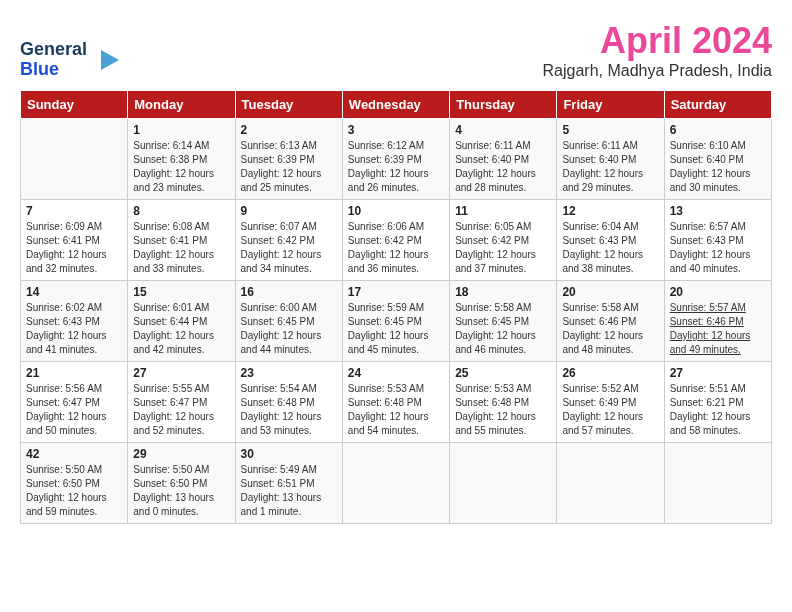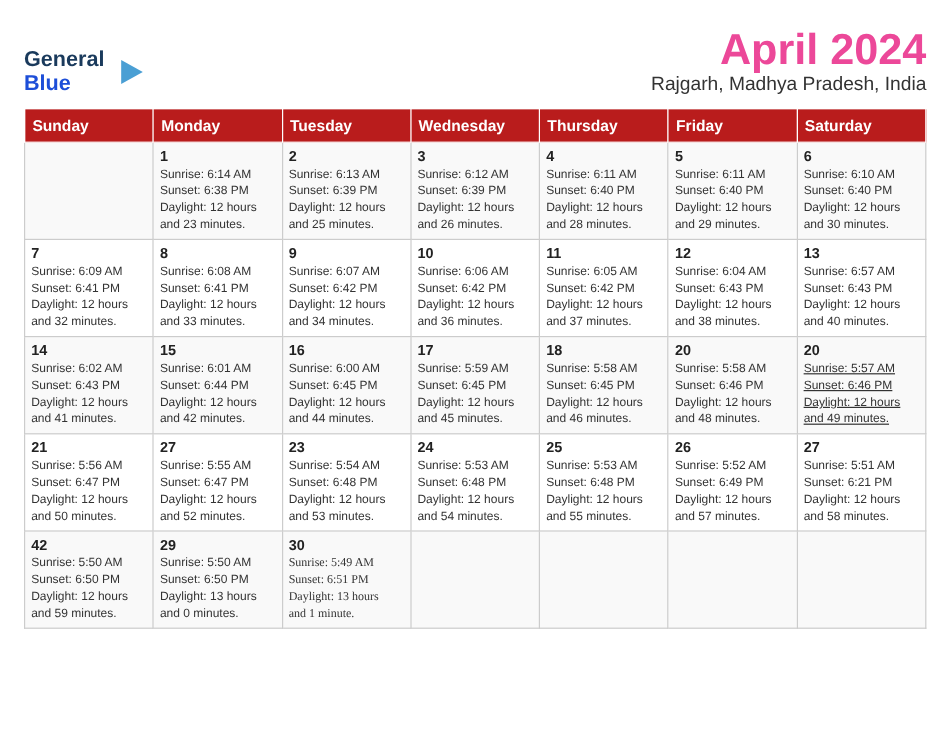--- a/index.html
+++ b/index.html
@@ -330,21 +330,21 @@
         </td>
         <td>
           <span class="day-num">29</span>
           <div class="day-detail" style="white-space: pre-line;">Sunrise: 5:50 AM
 Sunset: 6:50 PM
 Daylight: 13 hours
 and 0 minutes.</div>
         </td>
         <td>
           <span class="day-num">30</span>
-          <div class="day-detail" style="white-space: pre-line; font-family: Liberation Serif, serif;">Sunrise: 5:49 AM
+          <div class="day-detail" style="white-space: pre-line;">Sunrise: 5:49 AM
 Sunset: 6:51 PM
 Daylight: 13 hours
 and 1 minute.</div>
         </td>
         <td class="empty"></td>
         <td class="empty"></td>
         <td class="empty"></td>
         <td class="empty"></td>
       </tr>
     </tbody>

